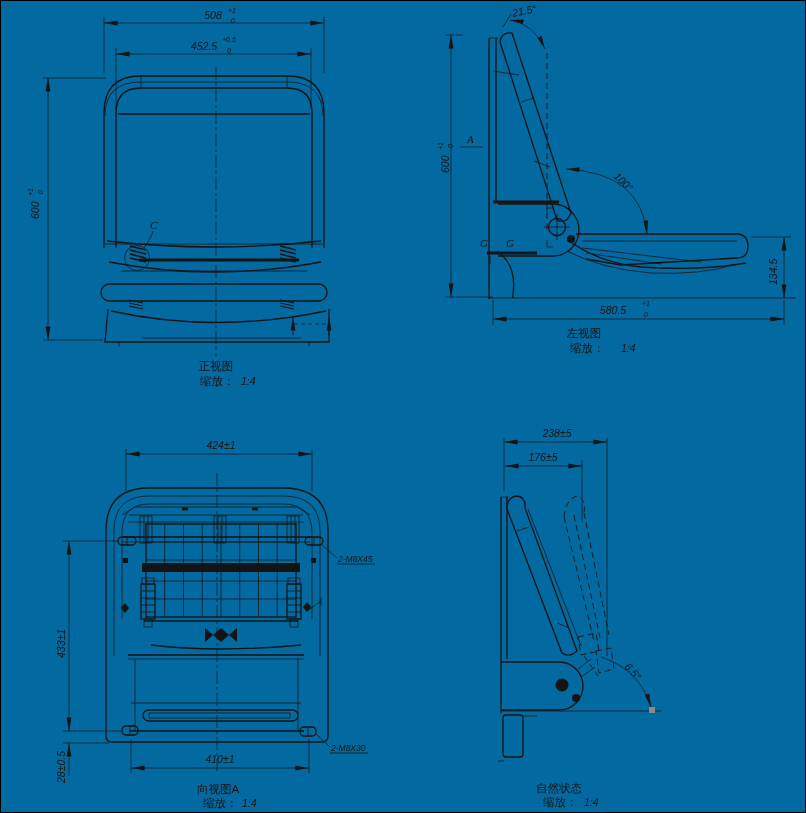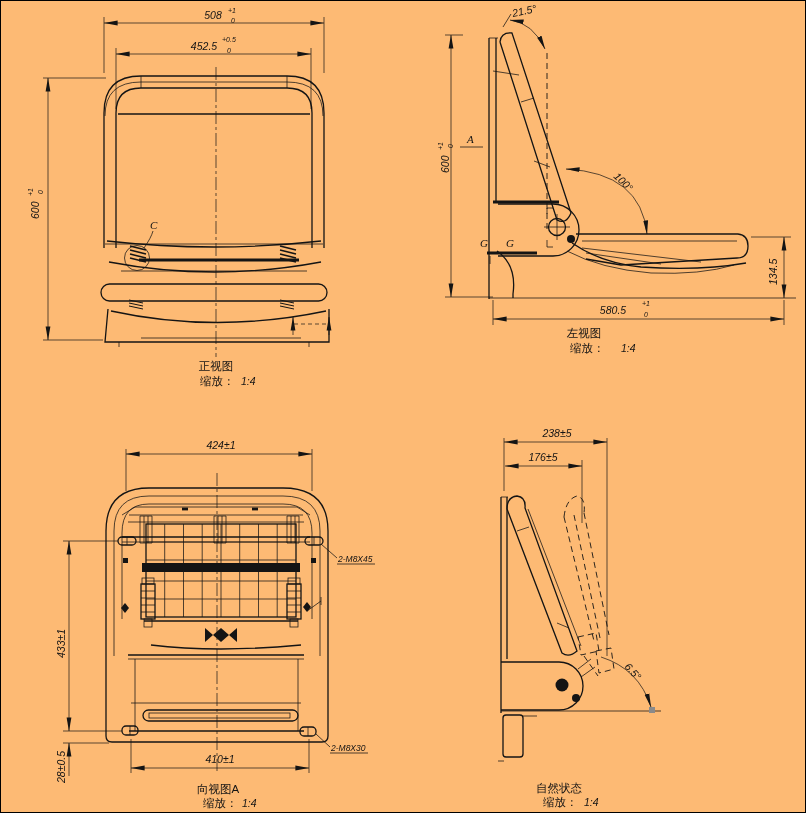--- a/index.html
+++ b/index.html
@@ -1,16 +1,16 @@
 <!DOCTYPE html>
 <html><head>
 <meta charset="utf-8">
 <style>
   html,body{margin:0;padding:0;background:#fff;}
-  #sheet{position:relative;width:806px;height:813px;background:#fdba74;border:1px solid #000;box-sizing:border-box;overflow:hidden;font-family:"Liberation Sans",sans-serif;}
+  #sheet{position:relative;width:806px;height:813px;background:#0369a1;border:1px solid #000;box-sizing:border-box;overflow:hidden;font-family:"Liberation Sans",sans-serif;}
   svg{position:absolute;left:0;top:0;}
   .ol{fill:none;stroke:#141414;stroke-width:1.3;}
   .th{fill:none;stroke:#141414;stroke-width:0.75;}
   .tk{fill:none;stroke:#141414;stroke-width:2.8;}
   .dim{fill:none;stroke:#141414;stroke-width:0.7;}
   .ctr{fill:none;stroke:#141414;stroke-width:0.7;stroke-dasharray:13 3 3 3;}
   .dsh{fill:none;stroke:#141414;stroke-width:0.9;stroke-dasharray:6 4;}
   .dimtext{font:italic 10.5px "Liberation Sans",sans-serif;fill:#141414;}
   .toltext{font:italic 7px "Liberation Sans",sans-serif;fill:#141414;}
   .cjk{font:11.5px "Liberation Sans","DejaVu Sans",sans-serif;fill:#141414;}

